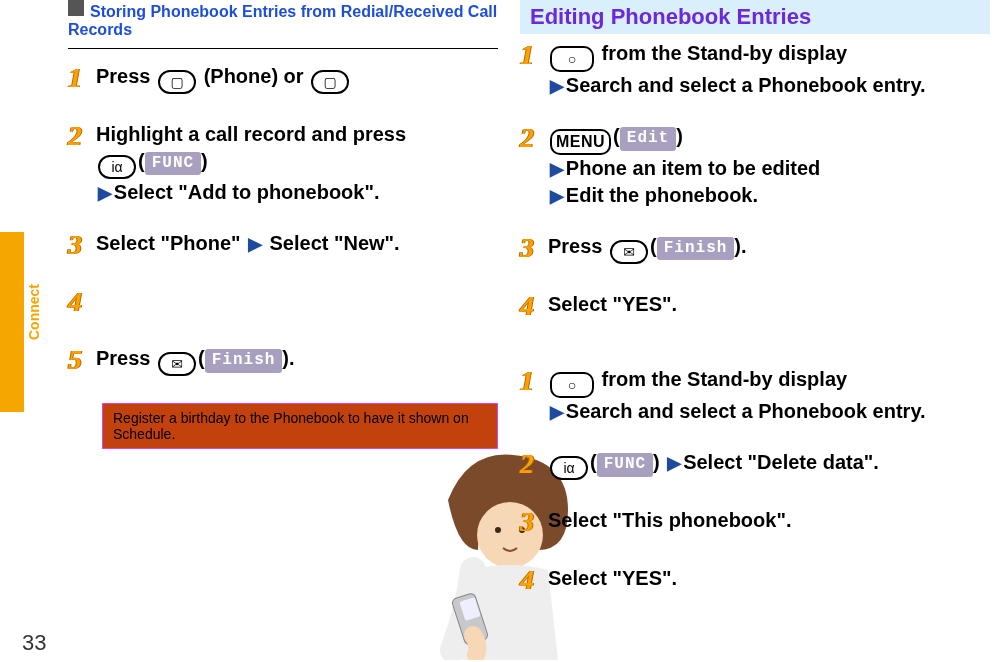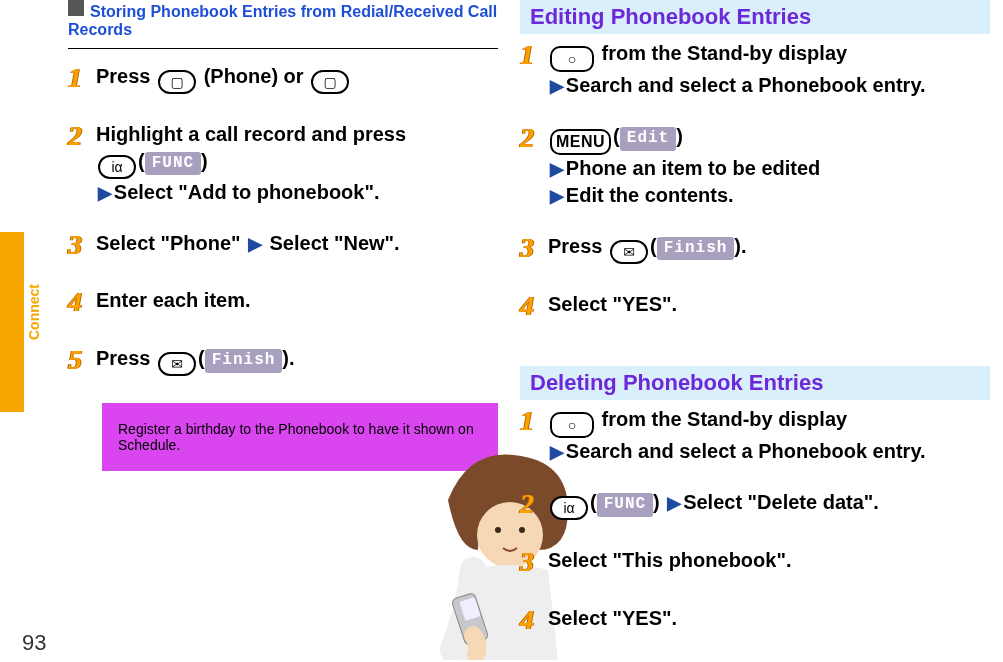--- a/index.html
+++ b/index.html
@@ -71,37 +71,37 @@
   }
   .key.oval{border-radius:12px;height:20px;min-width:26px}
   .key .iglyph{font-size:14px;line-height:1}
   .key.menu{font-size:16px;letter-spacing:0.5px;font-weight:bold}
   .lcd{
     display:inline-block;background:#a9a0bf;border-radius:3px;
     padding:1px 7px;color:#fff;font-size:16px;font-family:"Courier New",monospace;
     letter-spacing:1px;vertical-align:1px;font-weight:bold;
   }
   .tip-callout{
-    background:#d946ef;
-    border:6px solid #d946ef;
+    background:#c2410c;
+    border:1px solid #d946ef;
     font-size:14px;font-weight:normal;color:#000;
-    padding:12px 10px;
+    padding:6px 10px;
     display:inline-block;
     margin-left:34px;
   }
   
   .boy{position:absolute;left:350px;top:440px;width:180px;height:220px}
 </style>
 </head>
 <body>
 
 <div class="left-margin">
   <div class="orange-tab"></div>
   <div class="vertical-label">Connect</div>
-  <div class="page-num">93</div>
+  <div class="page-num">33</div>
 </div>
 
 <div class="col col-left">
   <div class="sub-head">
     <span class="sq"></span><span>Storing Phonebook Entries from Redial/Received Call Records</span>
   </div>
   <hr class="rule">
 
   <div class="step">
     <div class="num">1</div>
@@ -132,21 +132,20 @@
     <div class="num">3</div>
     <div class="body">
       <span>Select "Phone"</span>
       <span class="arrow">▶</span>
       <span>Select "New".</span>
     </div>
   </div>
 
   <div class="step">
     <div class="num">4</div>
-    <div class="body">Enter each item.</div>
   </div>
 
   <div class="step">
     <div class="num">5</div>
     <div class="body">
       <span>Press </span>
       <span class="key oval">
           <span class="iglyph">✉</span>
         </span>(<span class="lcd">Finish</span>)<span>.</span>
     </div>
@@ -181,42 +180,41 @@
         </span><span> from the Stand-by display</span><br>
       <span class="arrow">▶</span><span>Search and select a Phonebook entry.</span>
     </div>
   </div>
 
   <div class="step">
     <div class="num">2</div>
     <div class="body">
       <span class="key menu">MENU</span>(<span class="lcd"> Edit </span>)<br>
       <span class="arrow">▶</span><span>Phone an item to be edited</span><br>
-      <span class="arrow">▶</span><span>Edit the contents.</span>
+      <span class="arrow">▶</span><span>Edit the phonebook.</span>
     </div>
   </div>
 
   <div class="step">
     <div class="num">3</div>
     <div class="body">
       <span>Press </span>
       <span class="key oval">
           <span class="iglyph">✉</span>
         </span>(<span class="lcd">Finish</span>)<span>.</span>
     </div>
   </div>
 
   <div class="step">
     <div class="num">4</div>
     <div class="body">Select "YES".</div>
   </div>
 
   <div style="height:18px"></div>
 
-  <div class="sec-head">Deleting Phonebook Entries</div>
 
   <div class="step">
     <div class="num">1</div>
     <div class="body">
       <span class="key">
           <span class="iglyph">○</span>
         </span><span> from the Stand-by display</span><br>
       <span class="arrow">▶</span><span>Search and select a Phonebook entry.</span>
     </div>
   </div>

